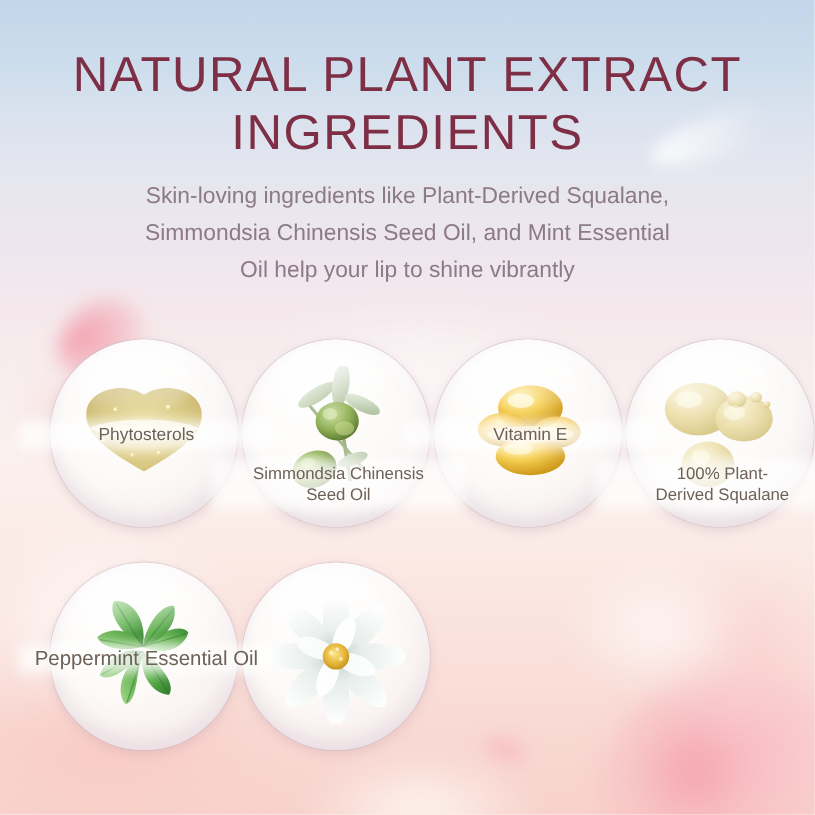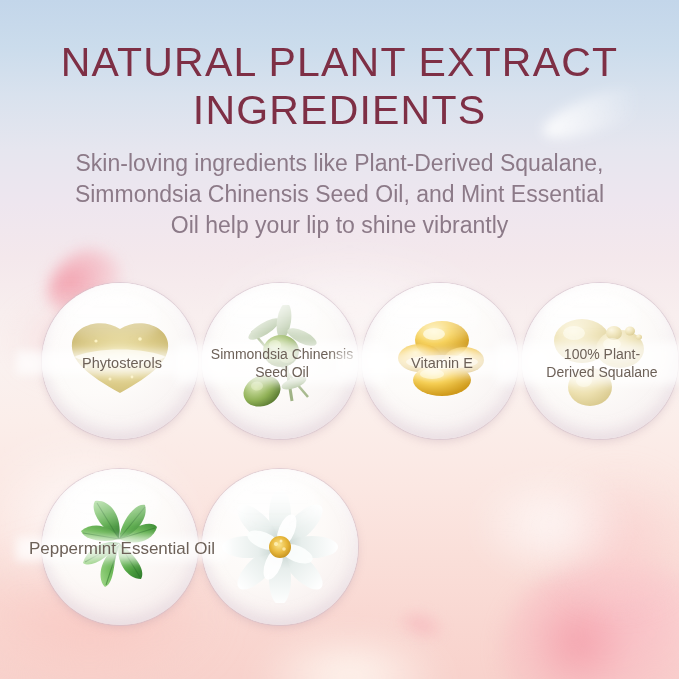--- a/index.html
+++ b/index.html
@@ -122,21 +122,21 @@
     font-size: 41px;
     line-height: 48px;
     letter-spacing: 1.2px;
     font-weight: 400;
     margin: 0;
     padding: 0 28px;
     white-space: pre-line;
   }
   .subtitle {
     color: #8c7a88;
-    font-size: 23px;
+    font-size: 19px;
     line-height: 31px;
     font-weight: 400;
     margin: 14px 0 0 0;
     padding: 0 66px;
     white-space: pre-line;
   }
 
   
   .grid {
     position: absolute;
@@ -199,21 +199,21 @@
     text-shadow: 0 0 6px rgba(255,255,255,.95), 0 0 14px rgba(255,255,255,.95);
   }
   .label::before { 
     content: "";
     position: absolute;
     left: 0; right: 0; top: -3px; bottom: -3px;
     background: rgba(255,255,255,.72);
     filter: blur(5px);
     z-index: -1;
   }
-  .label.two-line { font-size: 14px; }
+  .label.two-line { font-size: 14px; margin-top: 40px; }
   .label.small { font-size: 17px; }
   svg { display: block; }
 </style>
 </head>
 <body>
 
 <div id="poster">
 
   <div class="bg-layer">
     <div class="petal p1"></div>

